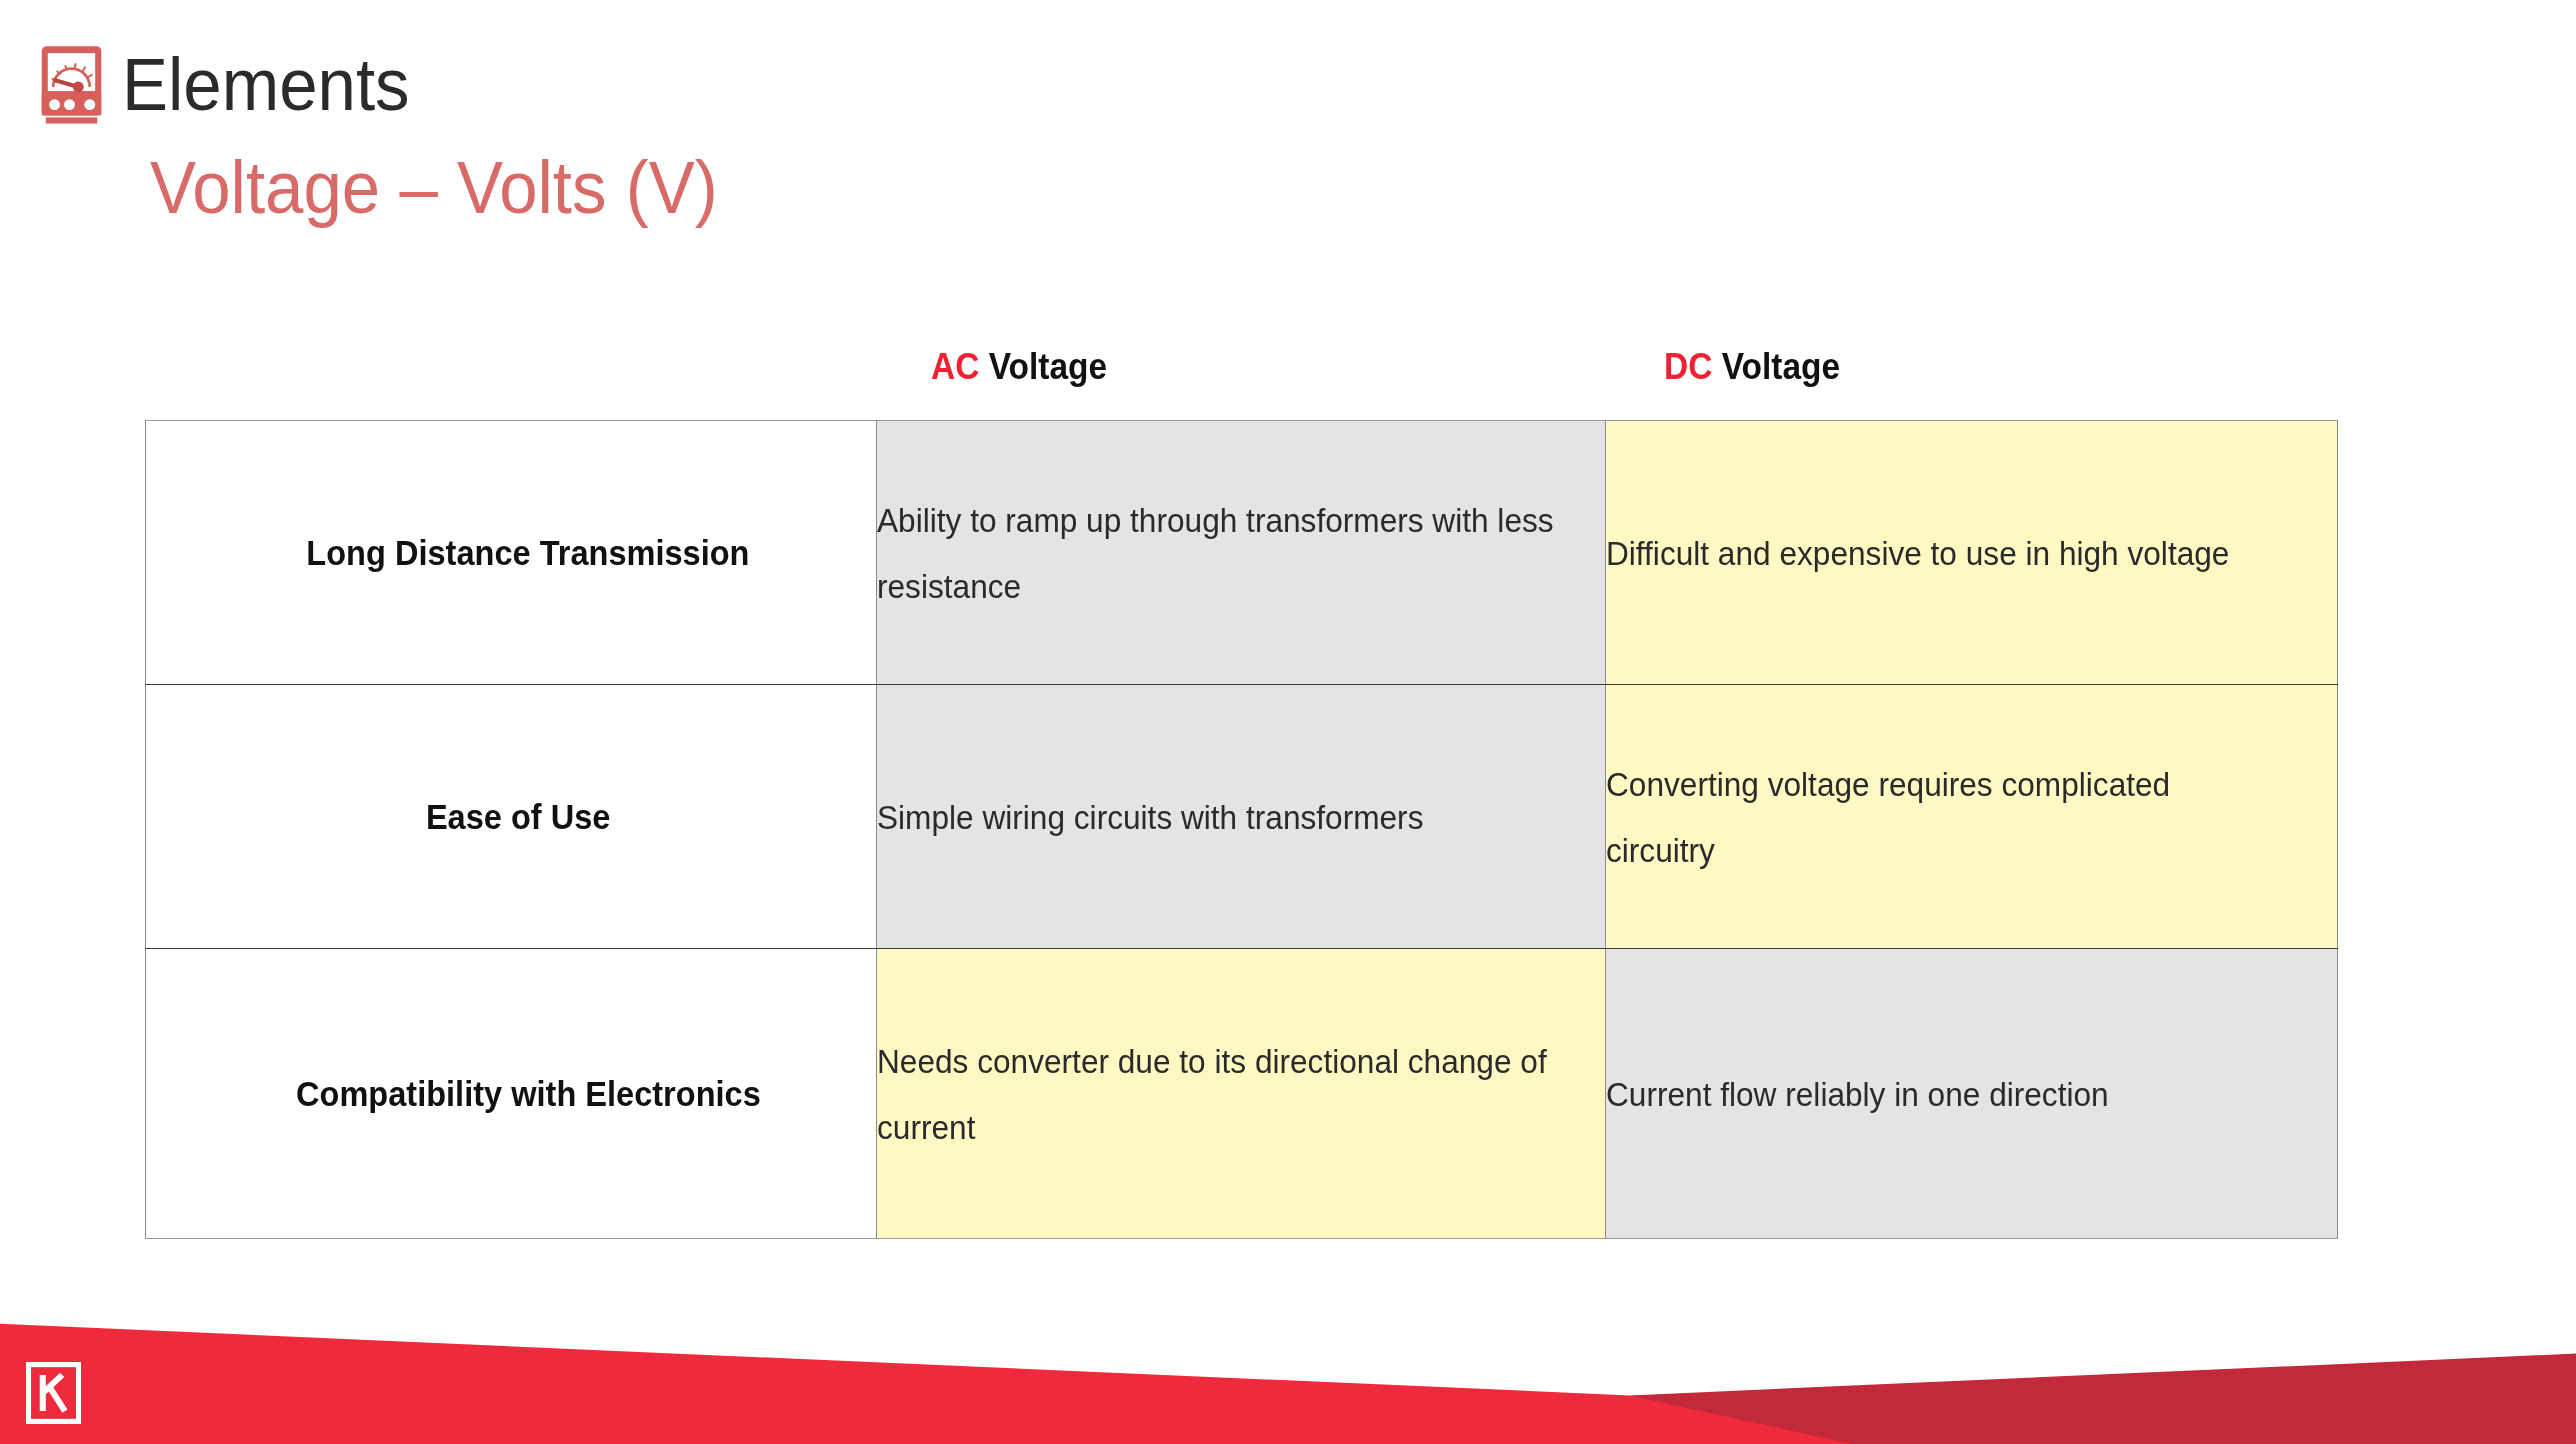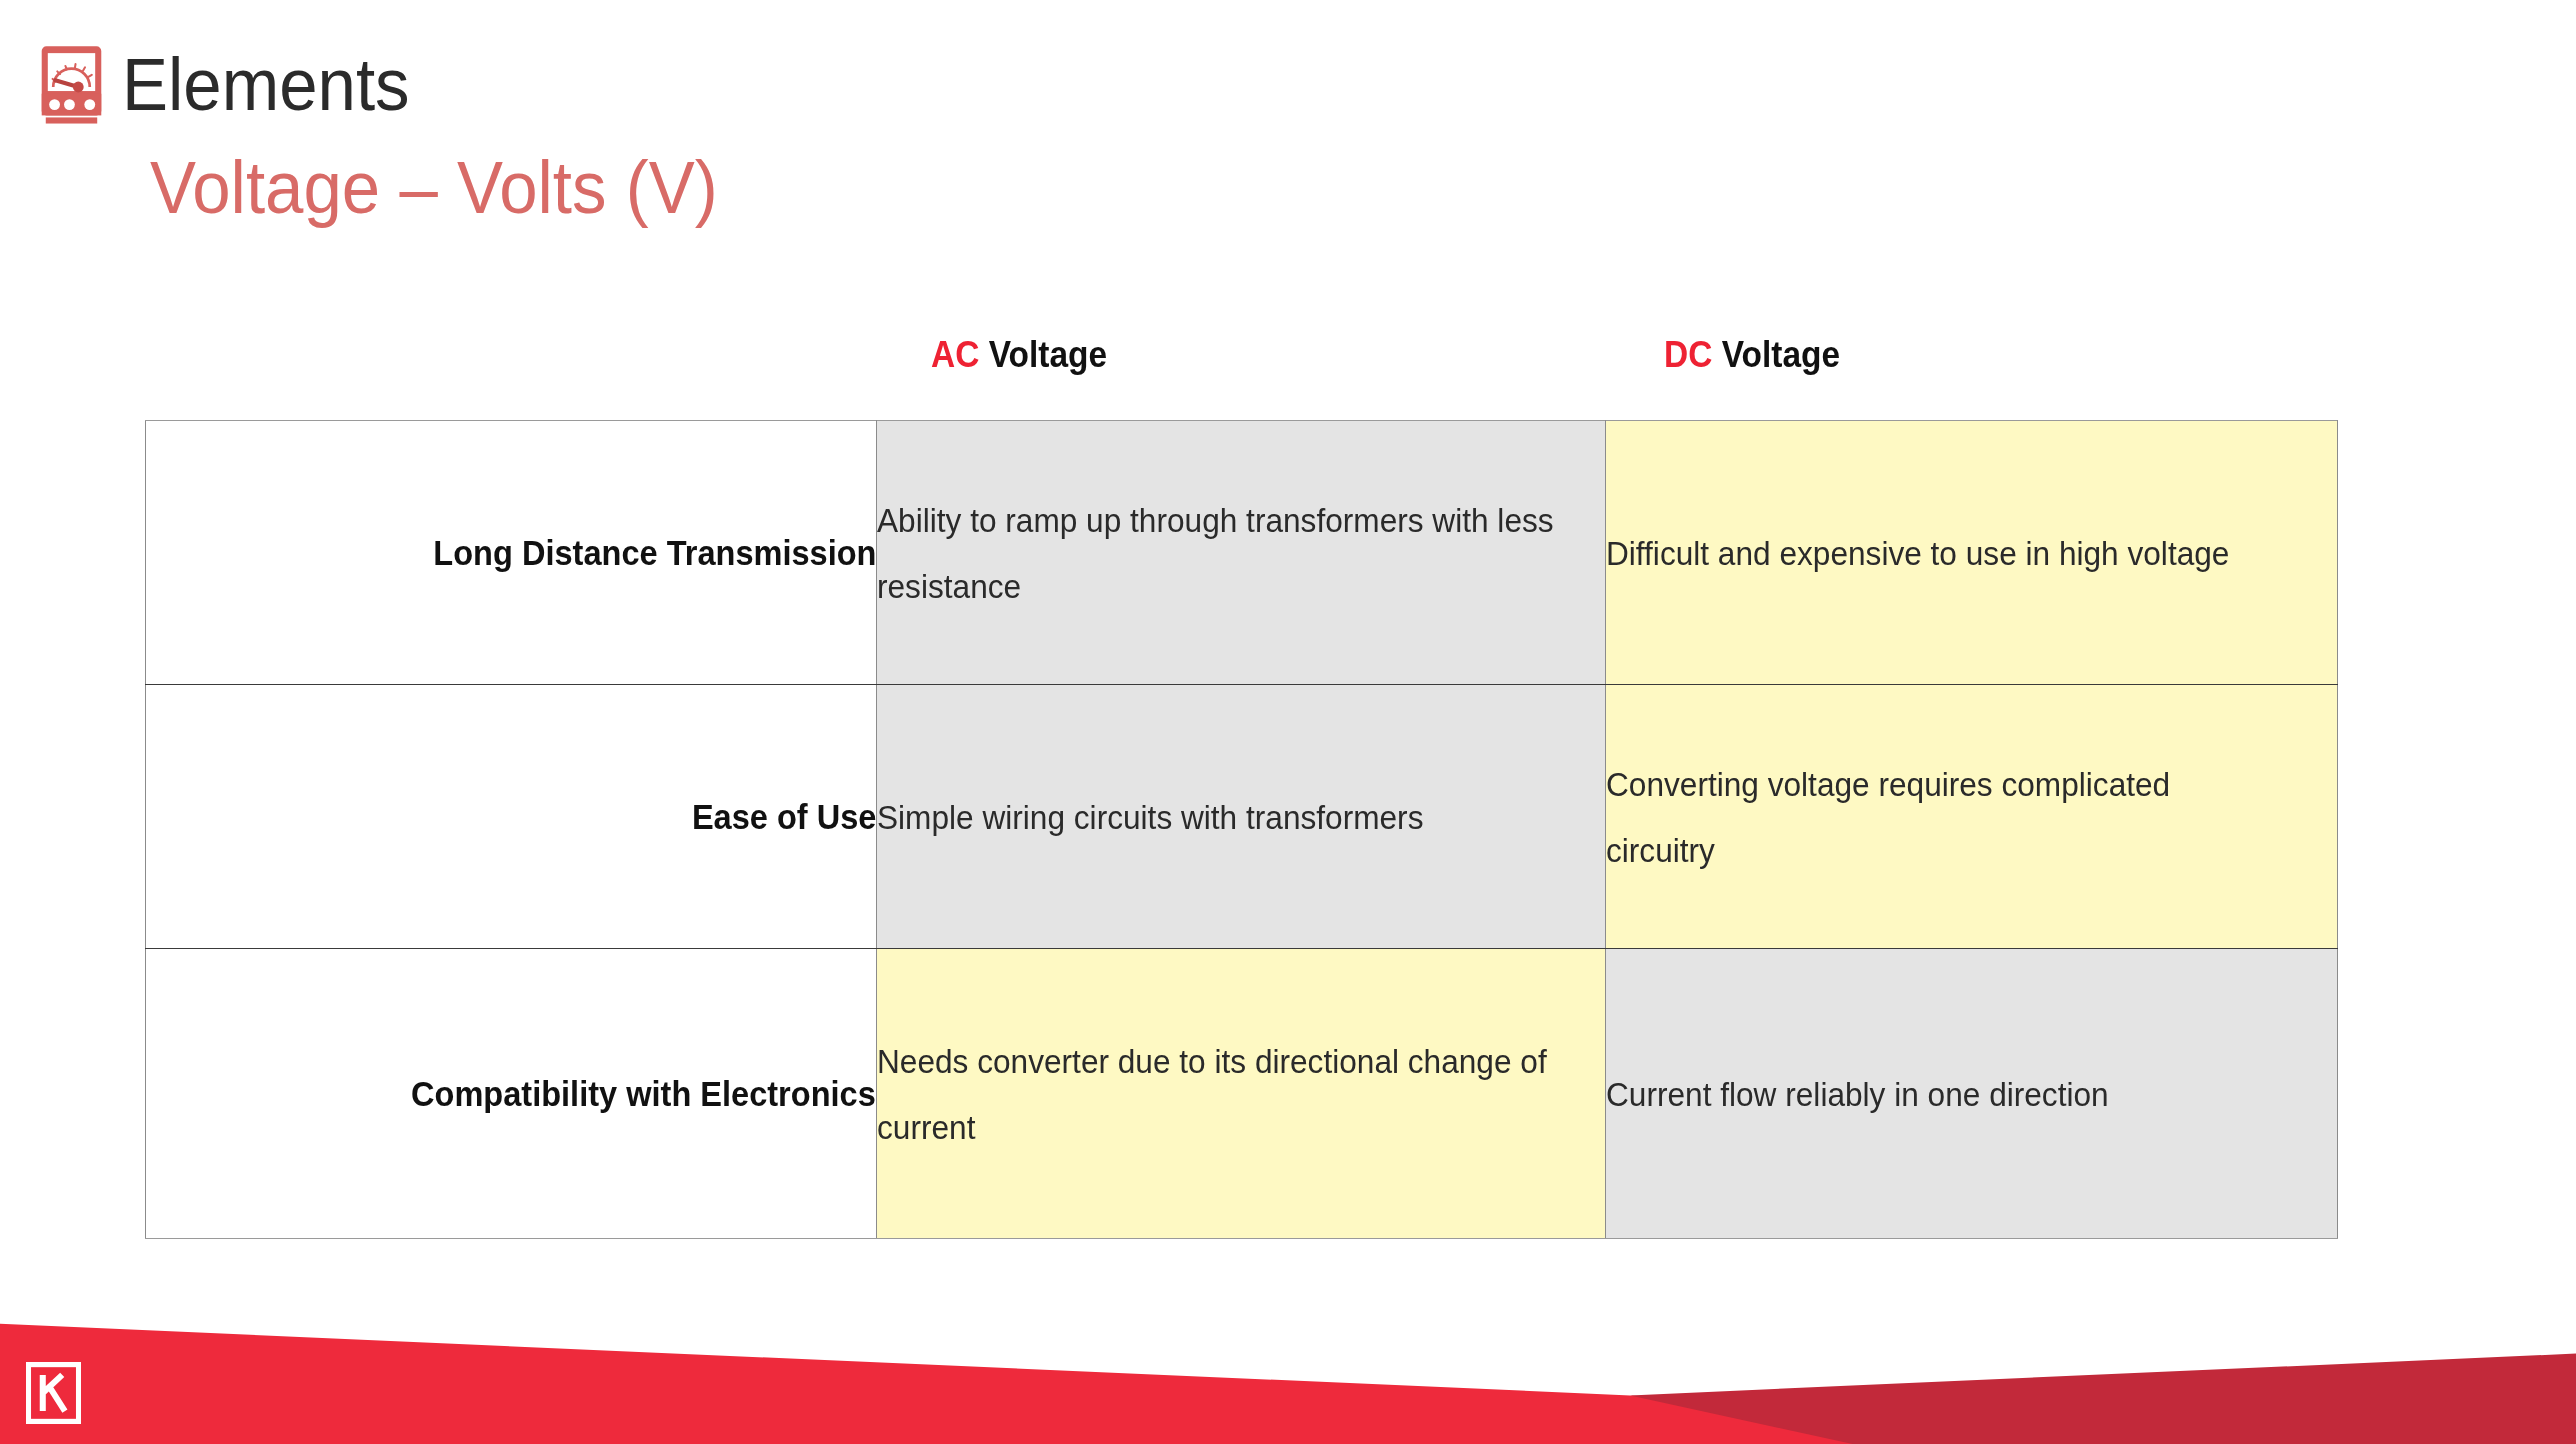--- a/index.html
+++ b/index.html
@@ -59,21 +59,21 @@
     font-weight: 400;
     transform: scaleX(0.92);
     transform-origin: left center;
     white-space: nowrap;
   }
 
   
   .col-headers {
     position: absolute;
     left: 0;
-    top: 0;
+    top: 12px;
     width: 100%;
     height: 100%;
     pointer-events: none;
   }
   .col-header {
     position: absolute;
     top: 335px;
     font-size: 36px;
     line-height: 40px;
     font-weight: bold;
@@ -114,21 +114,21 @@
     border-bottom: 0.7px solid #9a9a9a;
   }
   .col-label { width: 731px; }
   .col-ac    { width: 729px; }
   .col-dc    { width: 732px; }
 
   .cell-row { height: 264px; }
   .cell-row.tall { height: 290px; }
 
   .cell-label {
-    text-align: right;
+    text-align: center;
     padding-right: 42px;
     font-size: 35px;
     line-height: 42px;
     font-weight: bold;
     color: #111111;
     background: #ffffff;
     transform-origin: right center;
   }
   .cell-label span {
     display: inline-block;

